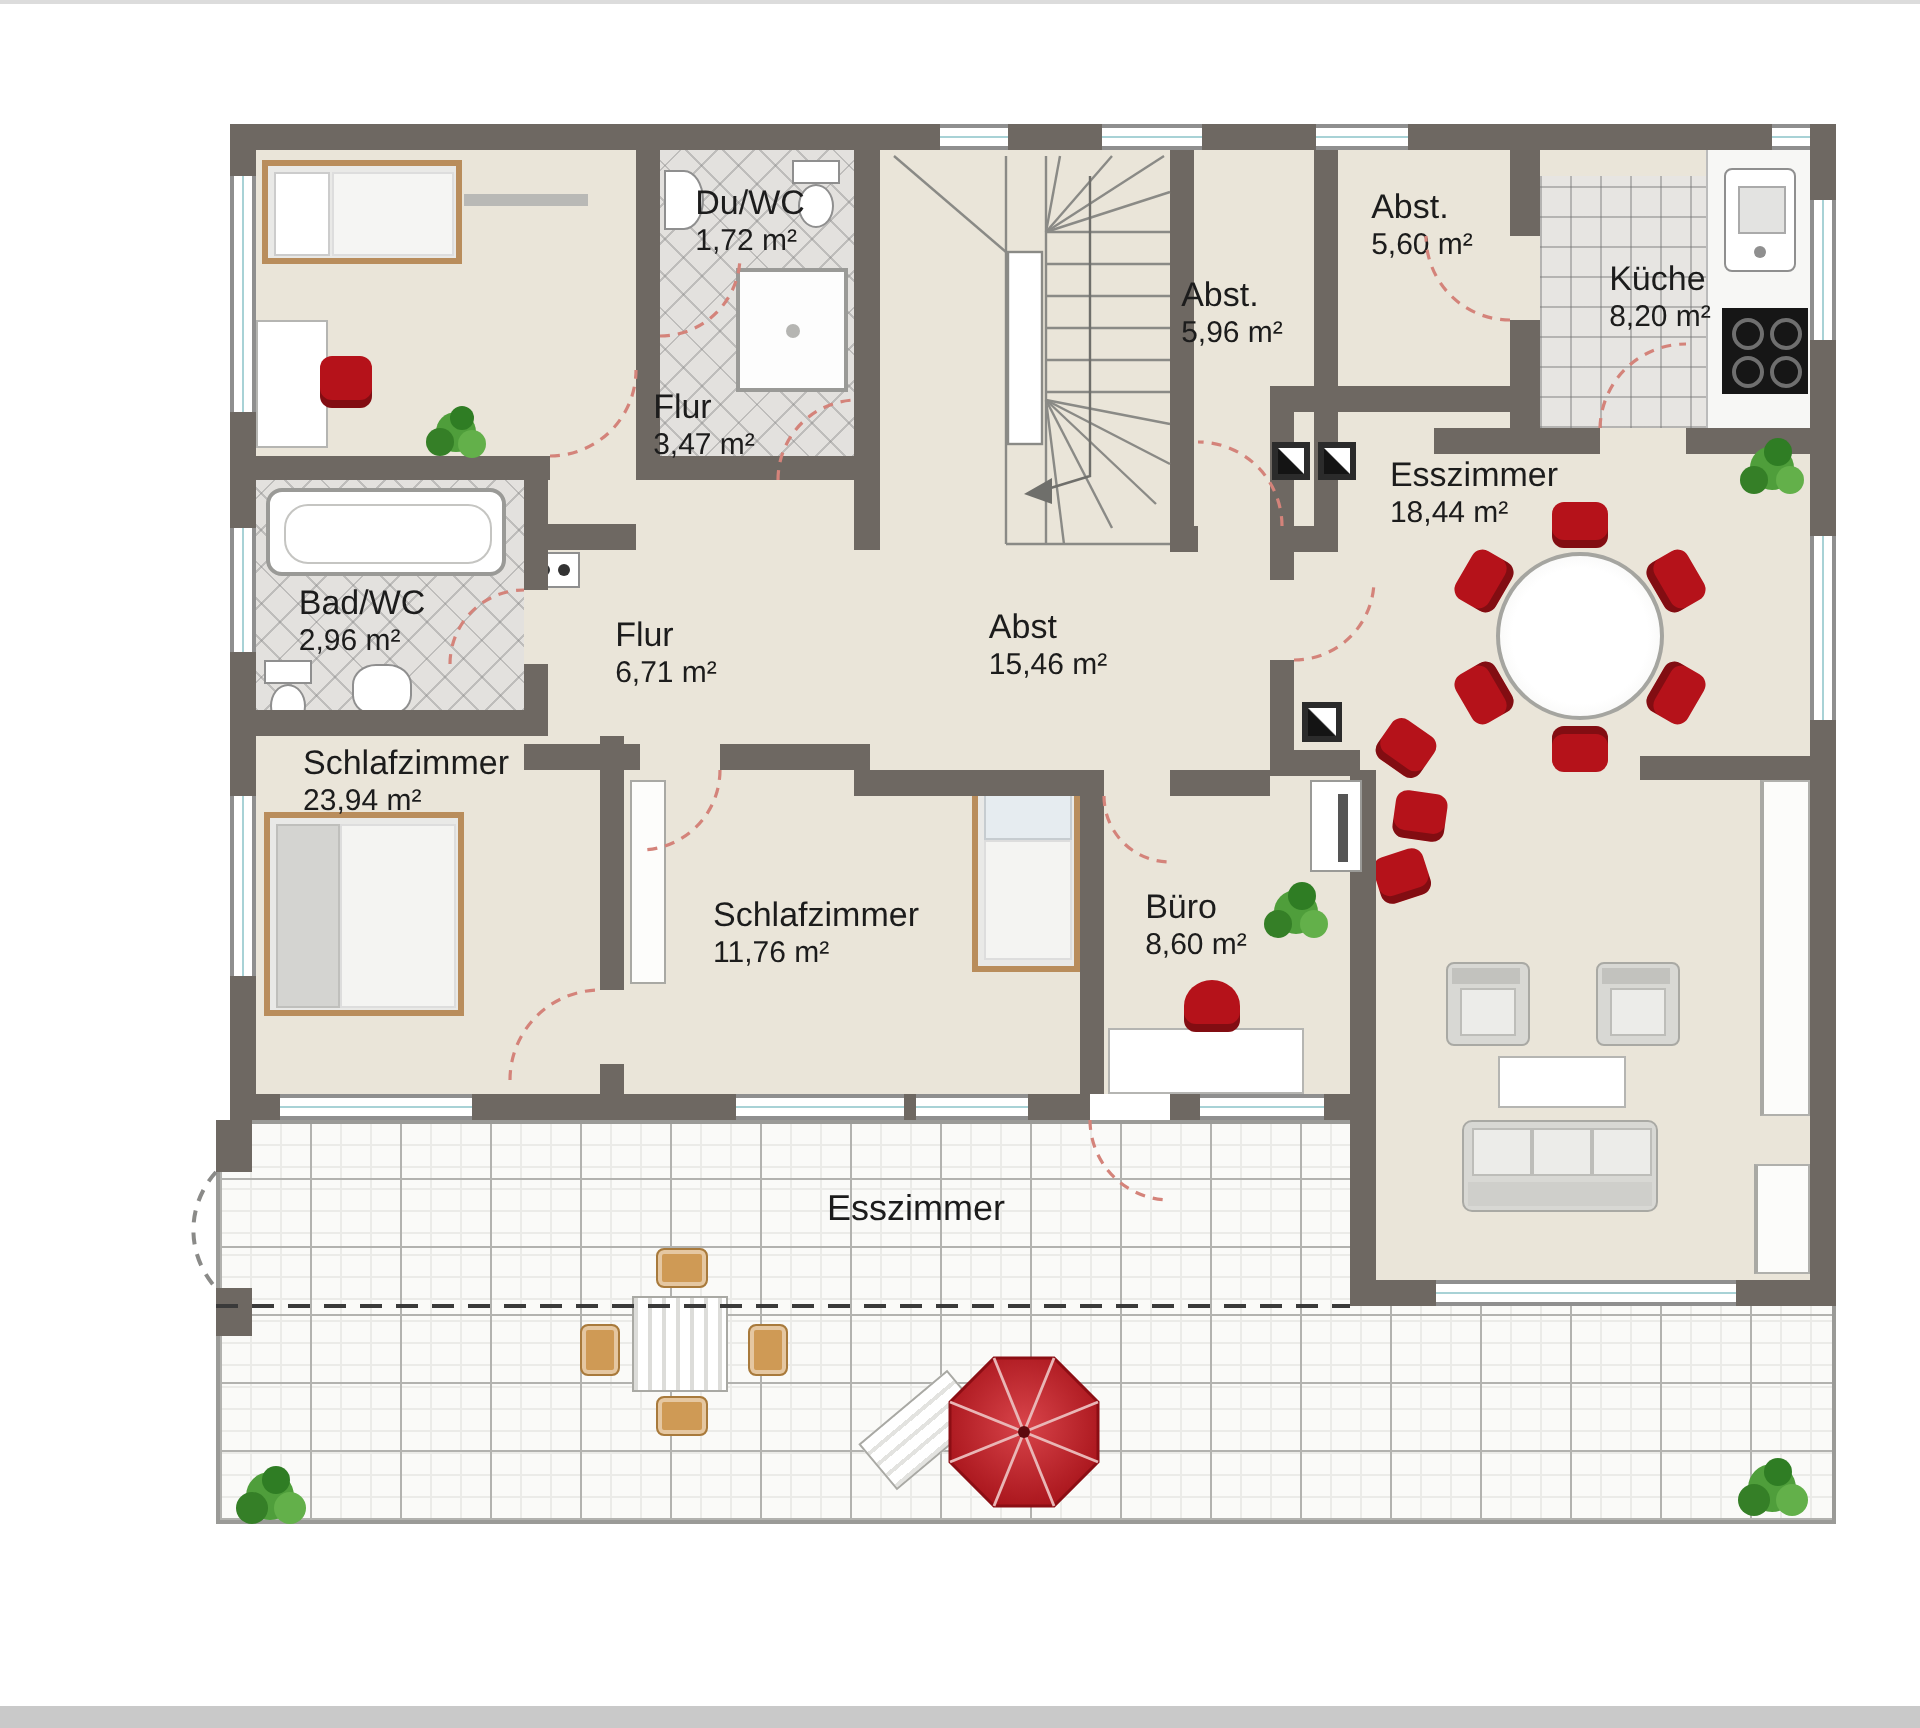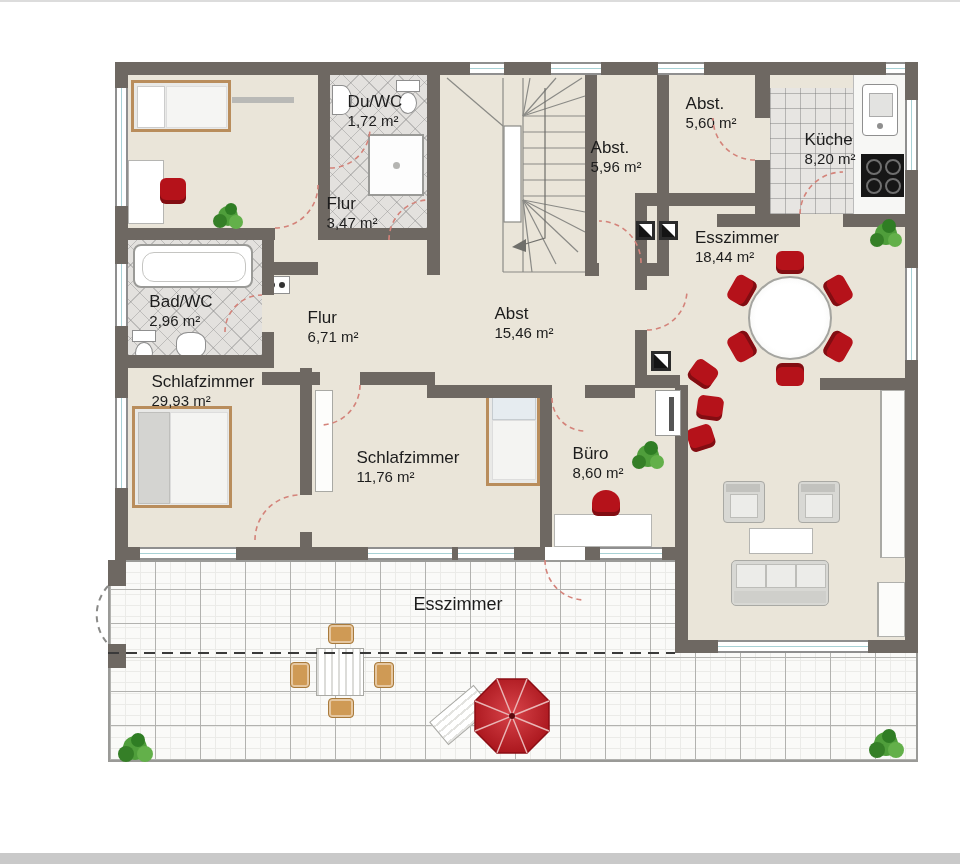--- a/index.html
+++ b/index.html
@@ -243,21 +243,21 @@
   <div class="rlabel" style="left:333px;top:308px;">
     <span class="rname">Flur</span>
       <span class="rarea">6,71 m²</span>
     </div>
   <div class="rlabel" style="left:524px;top:304px;">
     <span class="rname">Abst</span>
       <span class="rarea">15,46 m²</span>
     </div>
   <div class="rlabel" style="left:203px;top:372px;">
     <span class="rname">Schlafzimmer</span>
-      <span class="rarea">29,93 m²</span>
+      <span class="rarea">23,94 m²</span>
     </div>
   <div class="rlabel" style="left:408px;top:448px;">
     <span class="rname">Schlafzimmer</span>
       <span class="rarea">11,76 m²</span>
     </div>
   <div class="rlabel" style="left:598px;top:444px;">
     <span class="rname">Büro</span>
       <span class="rarea">8,60 m²</span>
     </div>
   <div id="terrace-label" style="left:458px;top:594px;">Esszimmer</div>

